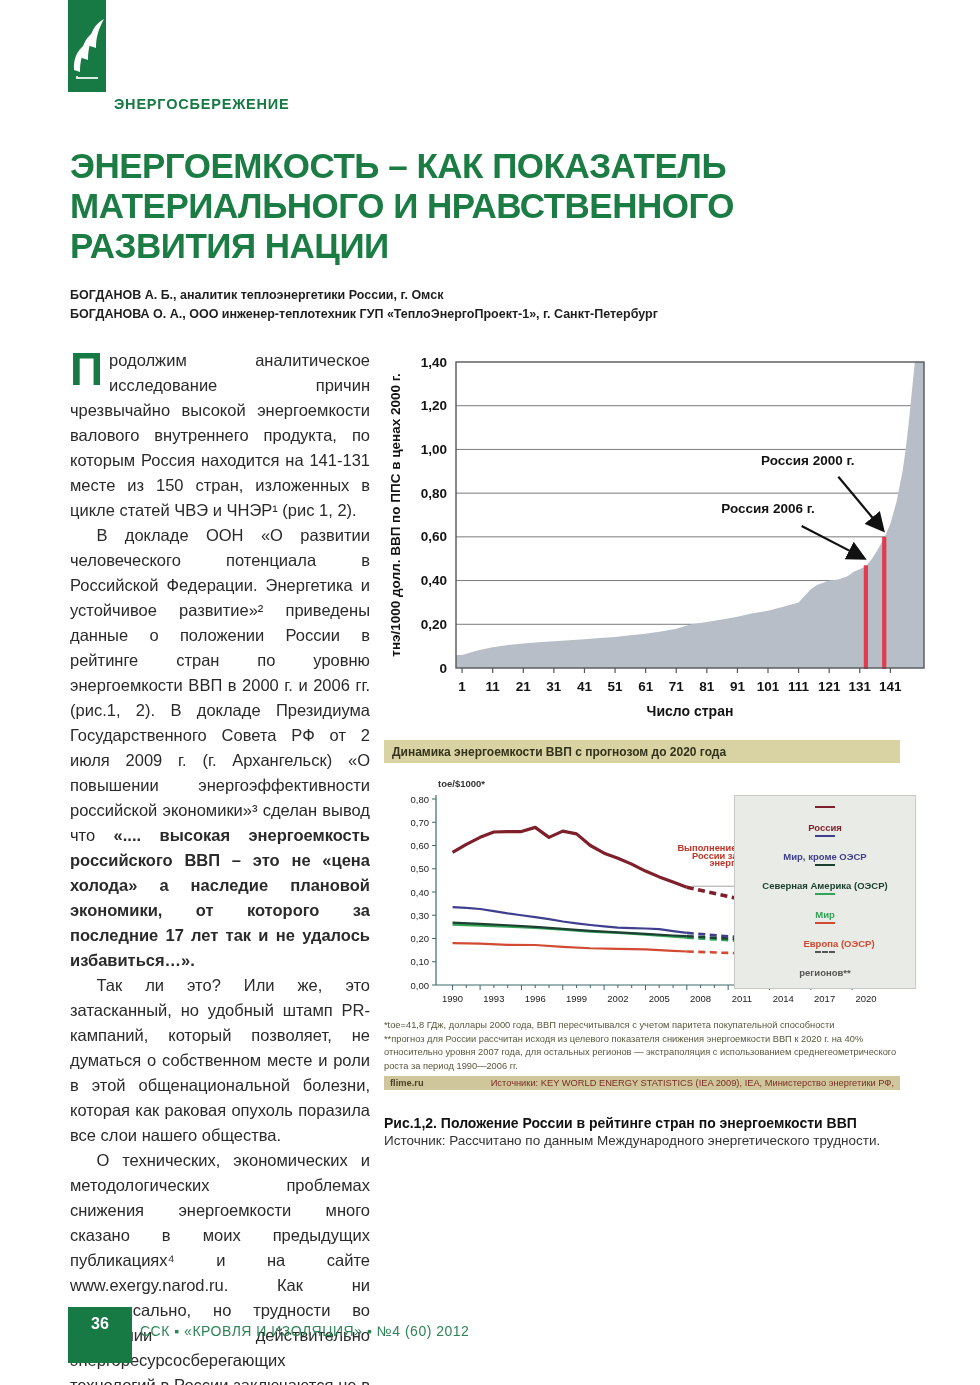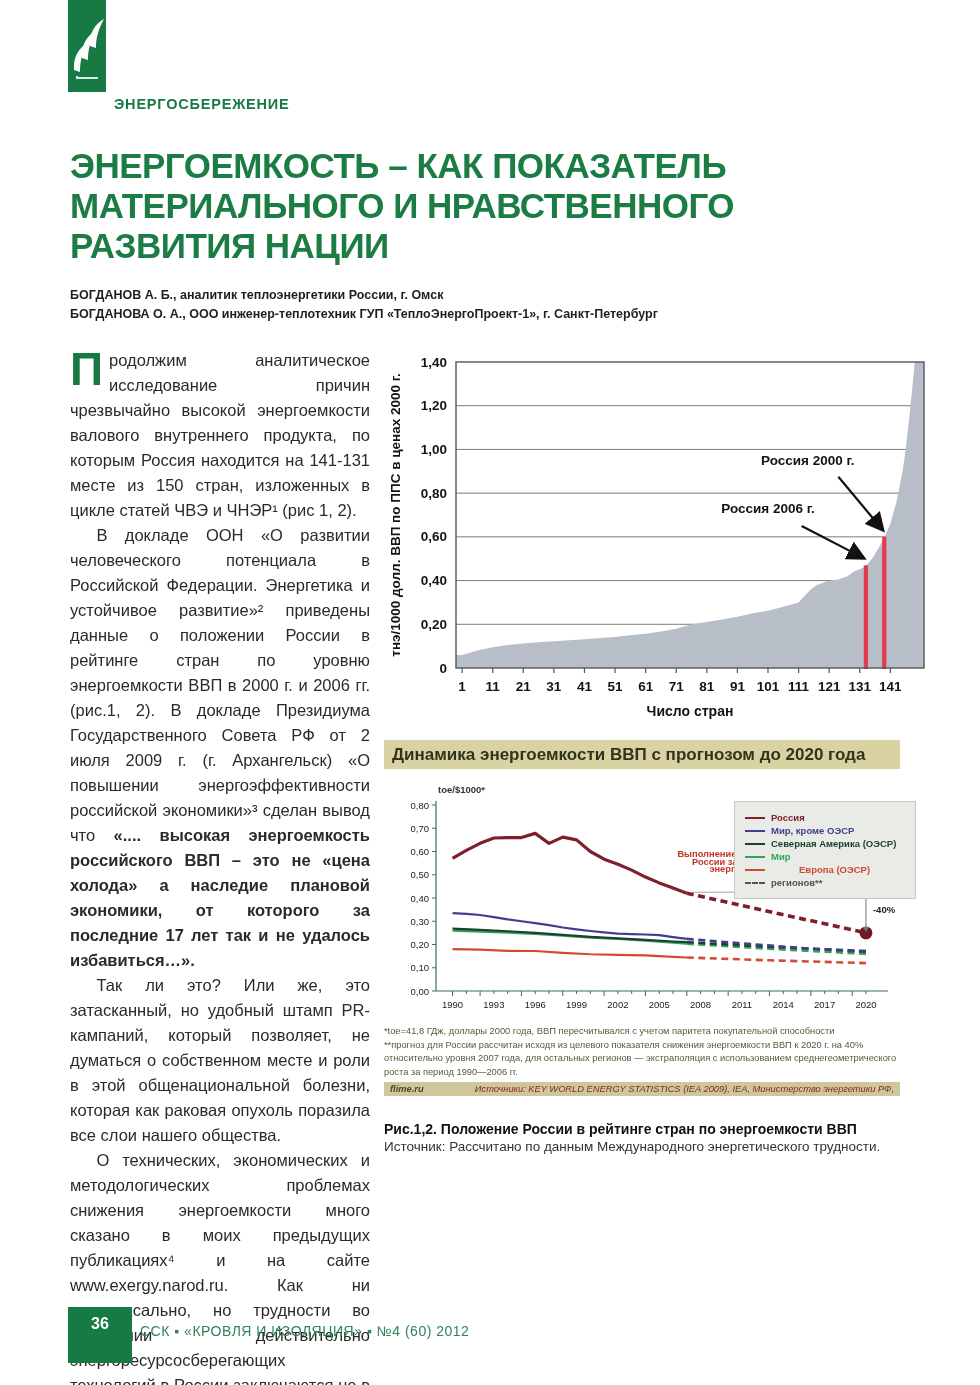--- a/index.html
+++ b/index.html
@@ -19,30 +19,30 @@
   
   .columns{display:flex;gap:14px;margin-top:24px;}
   .left-col{width:300px;flex:none;font-size:16.5px;line-height:25px;text-align:justify;color:#2a2a2a;}
   .left-col p{margin:0;}
   .left-col p.indent{text-indent:1.6em;}
   .dropcap{float:left;color:#177944;font-size:46px;line-height:38px;font-weight:bold;padding:2px 6px 0 0;}
   .right-col{flex:1;min-width:0;}
 
   
   .chart2-block{width:516px;margin-top:10px;}
-  .chart2-titlebar{background:#d9d2a2;color:#33331d;font-size:17px;font-weight:bold;
+  .chart2-titlebar{background:#d9d2a2;color:#33331d;font-size:12px;font-weight:bold;
                    padding:5px 8px 4px 8px;}
   .chart2-wrap{position:relative;}
   .chart2-legend{position:absolute;top:32px;right:-16px;width:182px;background:#e9ebe6;
                  border:1px solid #c6cac4;padding:8px 10px;box-sizing:border-box;}
-  .leg-item{display:flex;align-items:center;gap:6px;margin:2px 0;font-size:9.5px;font-weight:bold;}
+  .leg-item{display:flex;align-items:center;gap:14px;margin:2px 0;font-size:9.5px;font-weight:bold;flex-direction:column;}
   .leg-line{display:inline-block;width:20px;height:0;flex:none;}
   .chart2-notes{font-size:9.3px;line-height:1.45;color:#5a563c;margin-top:2px;}
   .chart2-srcbar{display:flex;justify-content:space-between;align-items:center;background:#cfc69b;
-                 padding:2px 6px;font-size:9.3px;font-style:italic;margin-top:3px;}
+                 padding:2px 6px;font-size:9.3px;margin-top:3px;}
   .src-left{font-weight:bold;color:#4e4226;}
   .src-right{color:#7c2d26;}
 
   .fig-caption{margin-top:25px;}
   .fig-caption .cap-bold{font-size:14px;font-weight:bold;color:#111;}
   .fig-caption .cap-src{font-size:13.5px;color:#333;margin-top:2px;}
 
   
   .footer{position:absolute;left:0;bottom:22px;width:980px;height:56px;}
   .page-num-box{position:absolute;left:68px;top:0;width:64px;height:56px;background:#177944;

